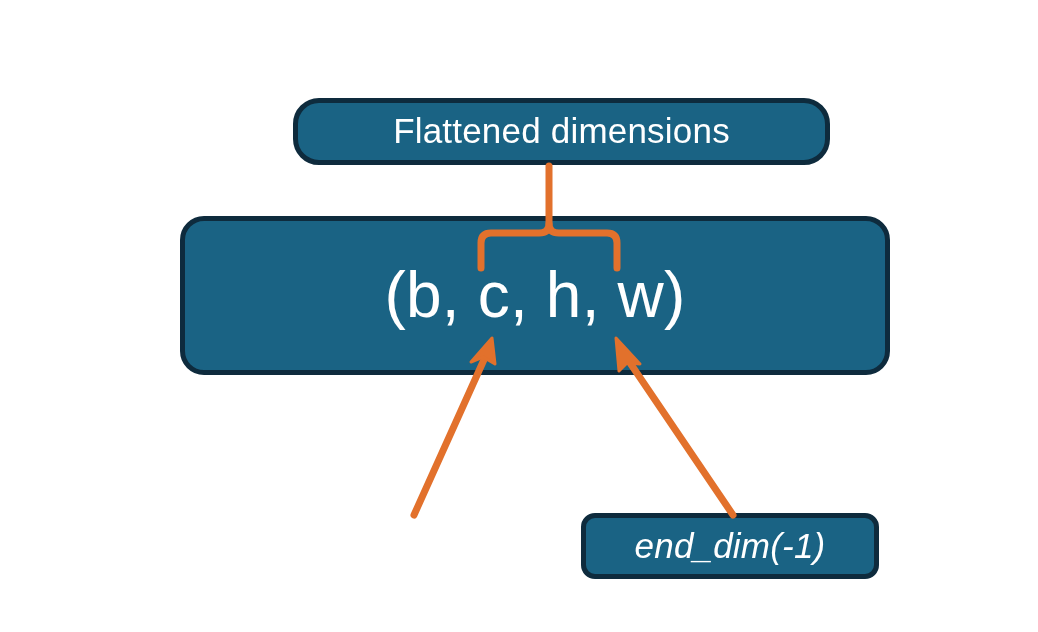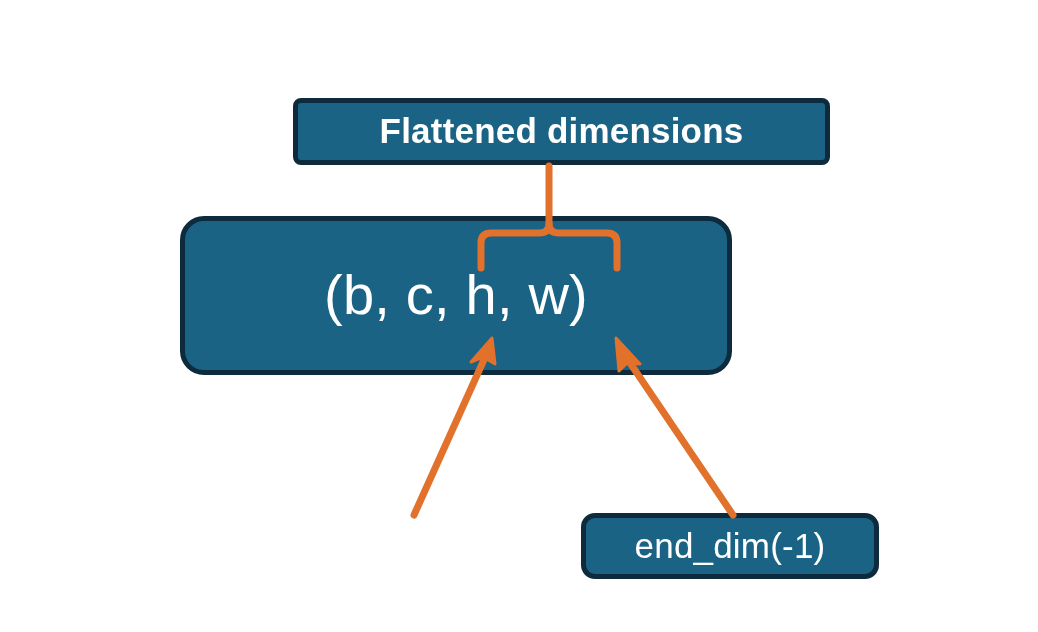--- a/index.html
+++ b/index.html
@@ -32,47 +32,47 @@
     letter-spacing: 0.2px;
     line-height: 1.05;
     white-space: nowrap;
     z-index: 2;
   }
   #node-flattened {
     left: 293px;
     top: 98px;
     width: 537px;
     height: 67px;
-    border-radius: 8px;
+    border-radius: 26px;
     font-size: 35px;
-    font-weight: bold;
   }
   #node-shape {
     left: 180px;
     top: 216px;
-    width: 552px;
+    width: 710px;
     height: 159px;
     border-radius: 24px;
-    font-size: 56px;
+    font-size: 64px;
   }
   #node-start-dim {
     left: 269px;
     top: 513px;
     width: 294px;
     height: 66px;
     border-radius: 14px;
     font-size: 35px;
   }
   #node-end-dim {
     left: 581px;
     top: 513px;
     width: 298px;
     height: 66px;
     border-radius: 14px;
     font-size: 35px;
+    font-style: italic;
   }
   #overlay-connectors {
     position: absolute;
     left: 0;
     top: 0;
     width: 1038px;
     height: 632px;
     z-index: 3;
     pointer-events: none;
   }

